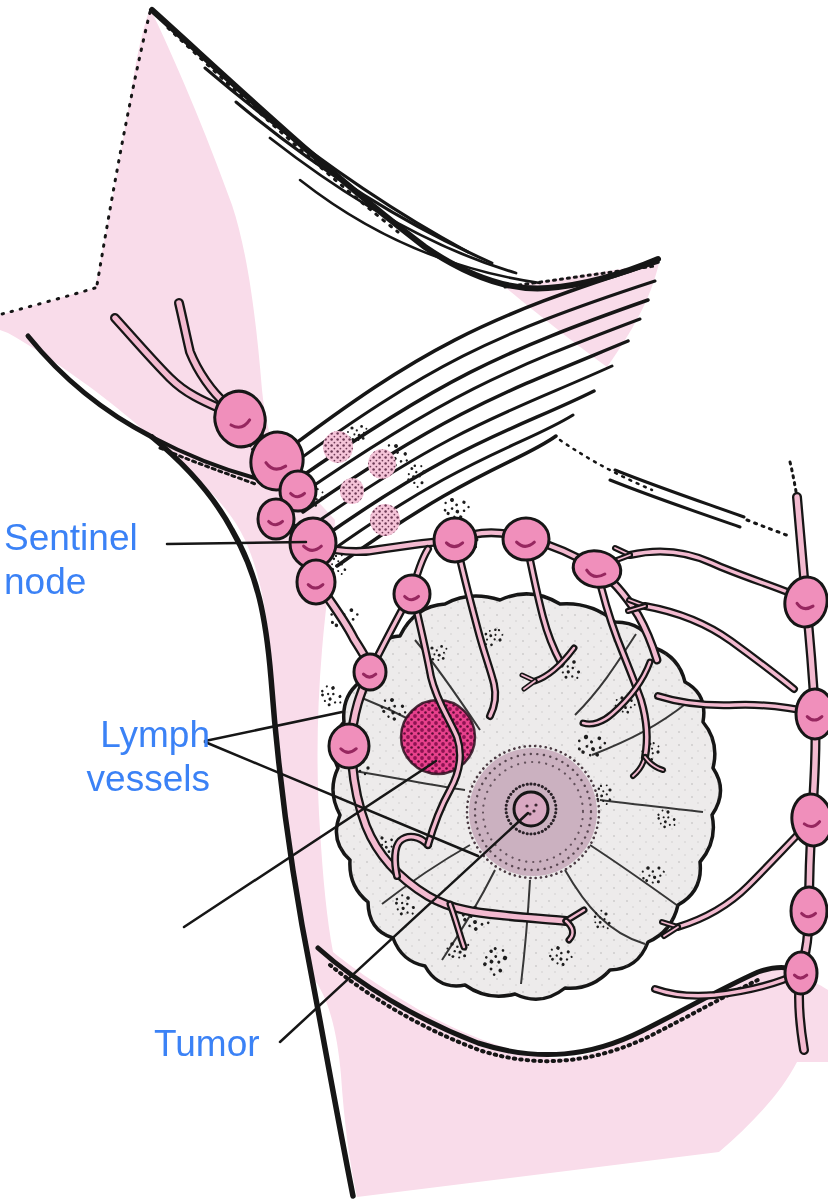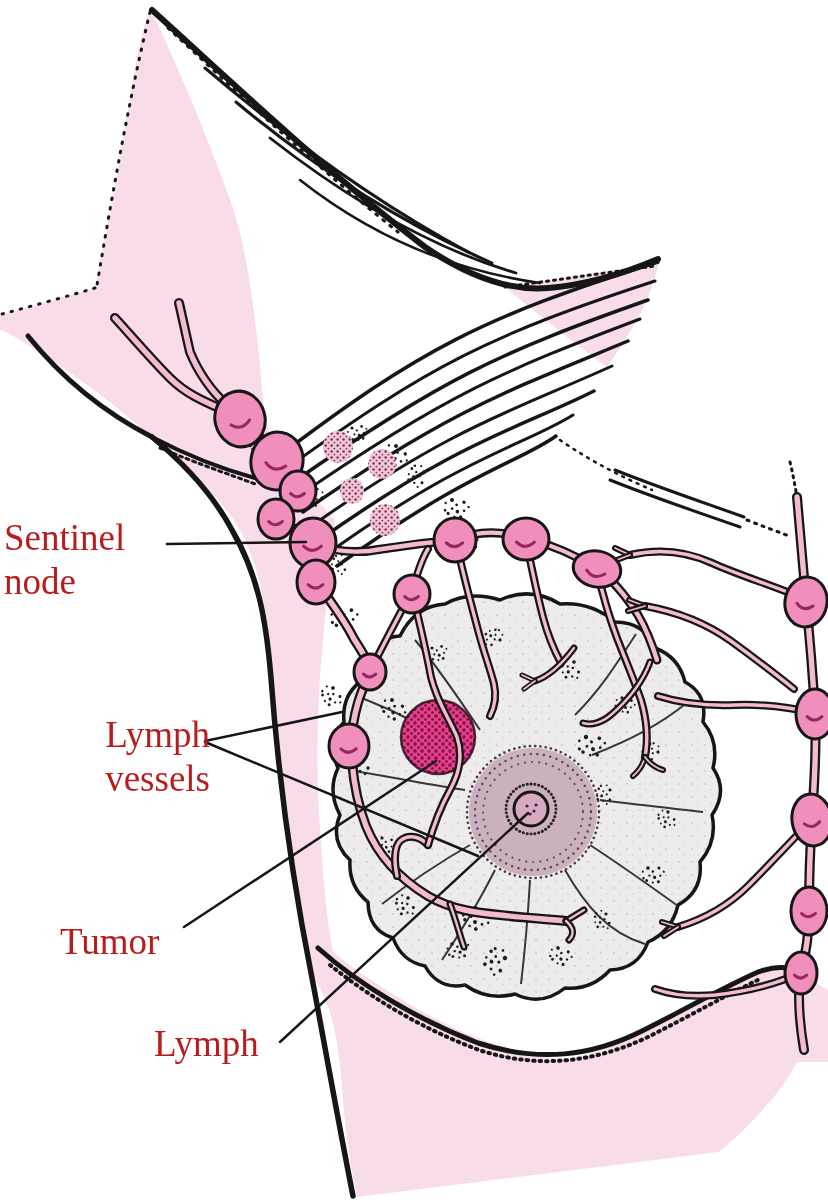--- a/index.html
+++ b/index.html
@@ -1,19 +1,19 @@
 <!DOCTYPE html>
 <html><head>
 <meta charset="utf-8">
 <style>
   html,body{margin:0;padding:0;background:#ffffff;}
   #stage{position:relative;width:828px;height:1204px;background:#ffffff;overflow:hidden;
          font-family:"Liberation Sans", sans-serif;}
   #art{position:absolute;left:0;top:0;}
-  .lbl{position:absolute;color:#b91c1c;font-size:37px;line-height:44px;letter-spacing:0px;font-family:Liberation Serif, serif;}
+  .lbl{position:absolute;color:#3b82f6;font-size:37px;line-height:44px;letter-spacing:0px;}
   .lbl.center{text-align:right;}
 </style>
 </head>
 <body>
 
 <div id="stage">
   <svg id="art" width="828" height="1204" viewBox="0 0 828 1204">
     <defs>
       <pattern id="pTum" width="7" height="7" patternUnits="userSpaceOnUse">
         <circle cx="2" cy="2" r="1.9" fill="#8f1352"></circle>
@@ -324,15 +324,14 @@
         <line x1="167" y1="544" x2="306" y2="542"></line>
         <line x1="205" y1="741" x2="342" y2="712"></line>
         <line x1="205" y1="742" x2="478" y2="856"></line>
         <line x1="184" y1="927" x2="436" y2="761"></line>
         <line x1="280" y1="1042" x2="528" y2="813"></line>
       </g>
   </svg>
 
   <div class="lbl" style="left:4px;top:516px;width:160px;">Sentinel node</div>
   <div class="lbl center" style="left:50px;top:713px;width:160px;">Lymph vessels</div>
-  <div class="lbl" style="left:60px;top:920px;">Tumor</div>
-  <div class="lbl" style="left:154px;top:1022px;">Lymph</div>
+  <div class="lbl" style="left:154px;top:1022px;">Tumor</div>
 </div>
 
 </body></html>

